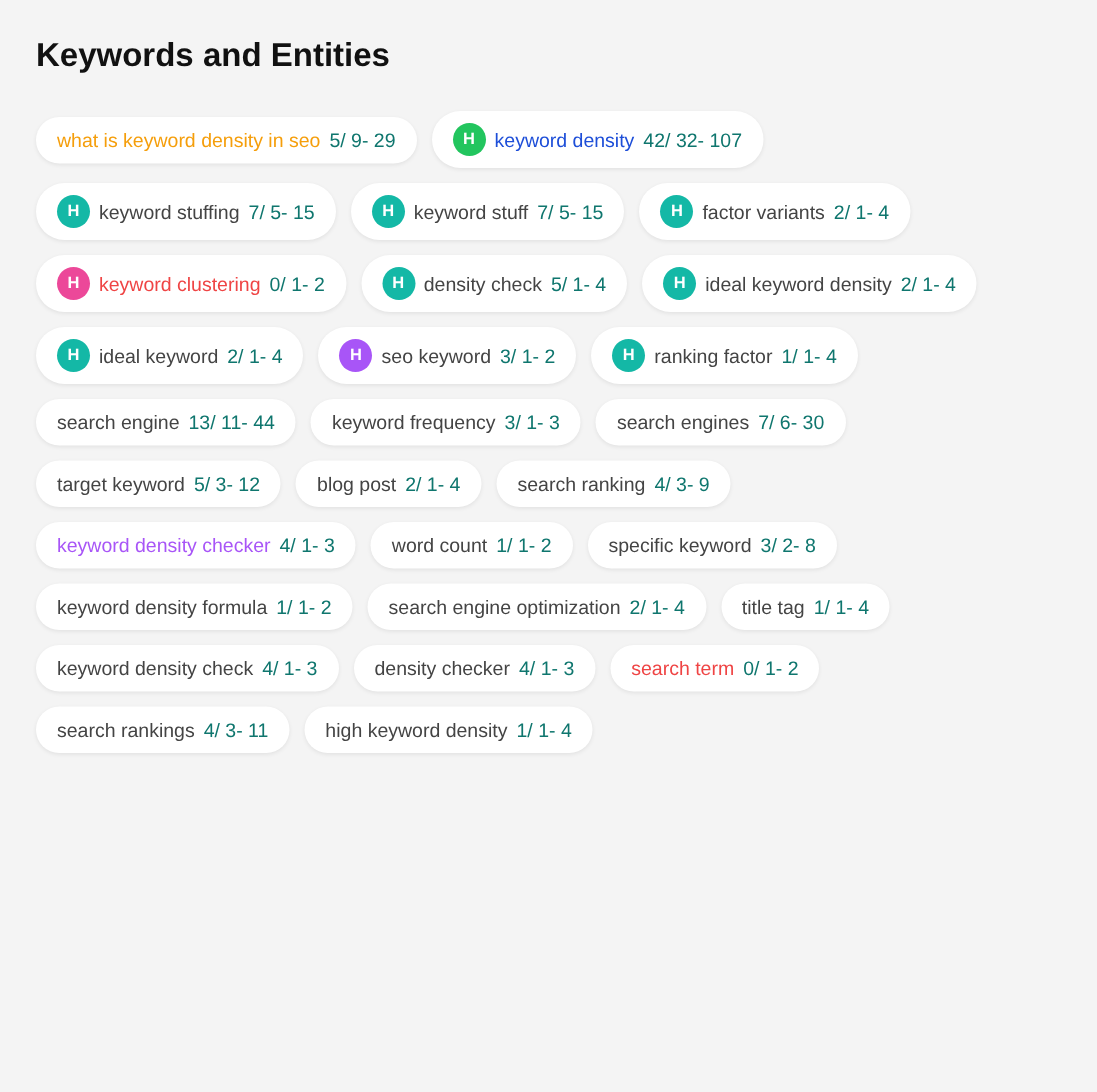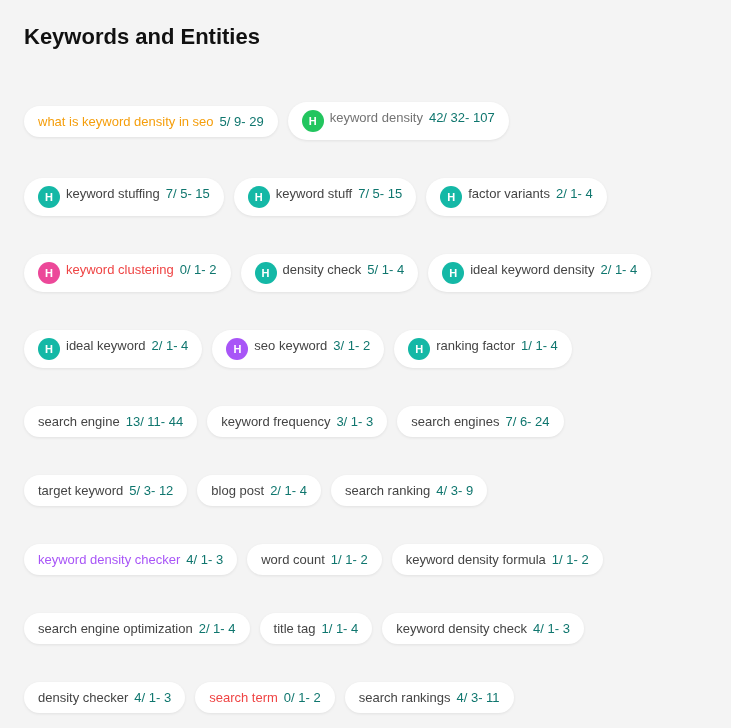--- a/index.html
+++ b/index.html
@@ -16,29 +16,29 @@
       color: #111;
     }
     .tags-container {
       display: flex;
       flex-wrap: wrap;
       gap: 10px;
       align-items: center;
     }
     .tag {
       display: inline-flex;
+      align-items: center;
       gap: 6px;
       background: #fff;
       border-radius: 999px;
       padding: 8px 14px;
       font-size: 13px;
       color: #444;
       box-shadow: 0 1px 3px rgba(0,0,0,0.08);
       white-space: nowrap;
-      margin-top: 28px;
     }
     .tag .label {
       font-weight: 500;
     }
     .tag .counts {
       color: #0f766e;
       font-weight: 400;
     }
 
     .badge {
@@ -63,21 +63,21 @@
 
 <h1>Keywords and Entities</h1>
 
 <div class="tags-container">
 <div class="tag">
       <span class="label" style="color: rgb(245, 158, 11);">what is keyword density in seo</span>
       <span class="counts">5/ 9- 29</span>
     </div>
     <div class="tag">
       <span class="badge green">H</span>
-      <span class="label" style="color: #737373;">keyword density</span>
+      <span class="label" style="color: #1d4ed8;">keyword density</span>
       <span class="counts">42/ 32- 107</span>
     </div>
     <div class="tag">
       <span class="badge teal">H</span>
       <span class="label">keyword stuffing</span>
       <span class="counts">7/ 5- 15</span>
     </div>
     <div class="tag">
       <span class="badge teal">H</span>
       <span class="label">keyword stuff</span>
@@ -121,41 +121,45 @@
     <div class="tag">
       <span class="label">search engine</span>
       <span class="counts">13/ 11- 44</span>
     </div>
     <div class="tag">
       <span class="label">keyword frequency</span>
       <span class="counts">3/ 1- 3</span>
     </div>
     <div class="tag">
       <span class="label">search engines</span>
-      <span class="counts">7/ 6- 24</span>
+      <span class="counts">7/ 6- 30</span>
     </div>
     <div class="tag">
       <span class="label">target keyword</span>
       <span class="counts">5/ 3- 12</span>
     </div>
     <div class="tag">
       <span class="label">blog post</span>
       <span class="counts">2/ 1- 4</span>
     </div>
     <div class="tag">
       <span class="label">search ranking</span>
       <span class="counts">4/ 3- 9</span>
     </div>
     <div class="tag">
       <span class="label" style="color: rgb(168, 85, 247);">keyword density checker</span>
       <span class="counts">4/ 1- 3</span>
     </div>
     <div class="tag">
       <span class="label">word count</span>
       <span class="counts">1/ 1- 2</span>
+    </div>
+    <div class="tag">
+      <span class="label">specific keyword</span>
+      <span class="counts">3/ 2- 8</span>
     </div>
     <div class="tag">
       <span class="label">keyword density formula</span>
       <span class="counts">1/ 1- 2</span>
     </div>
     <div class="tag">
       <span class="label">search engine optimization</span>
       <span class="counts">2/ 1- 4</span>
     </div>
     <div class="tag">

